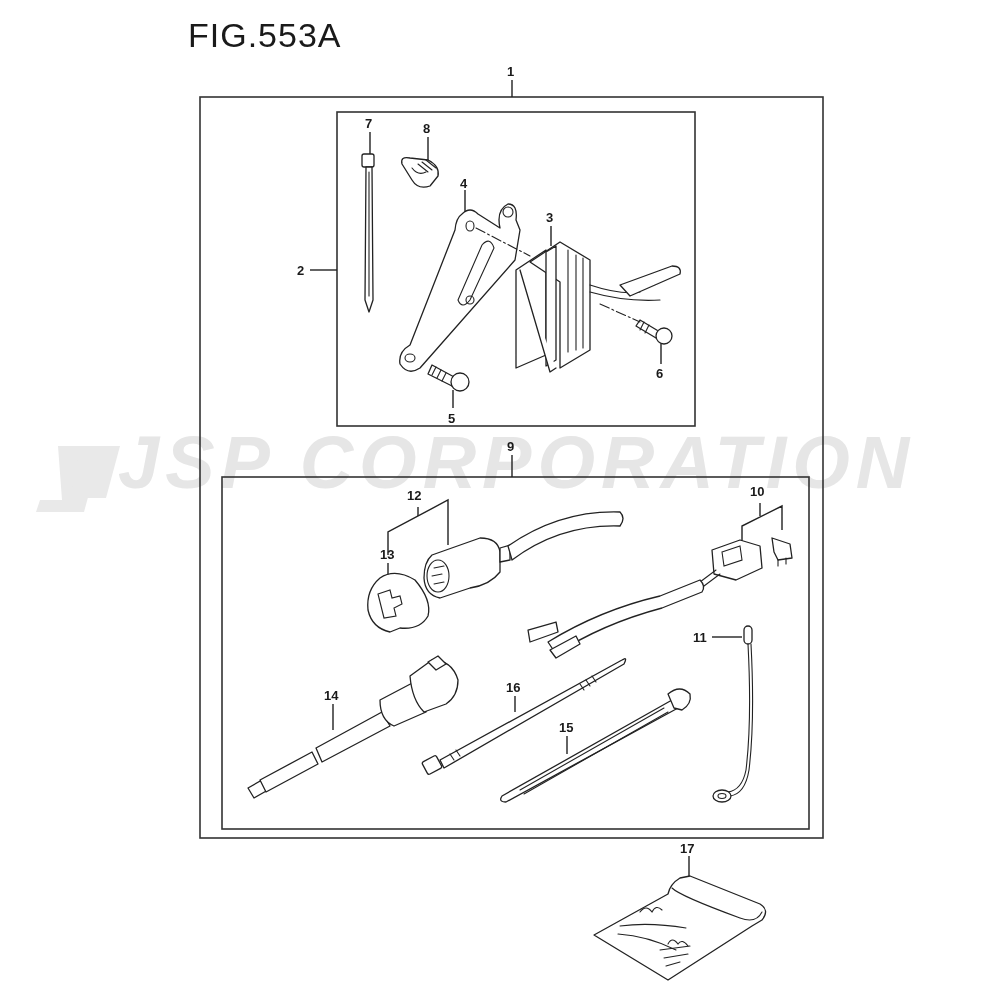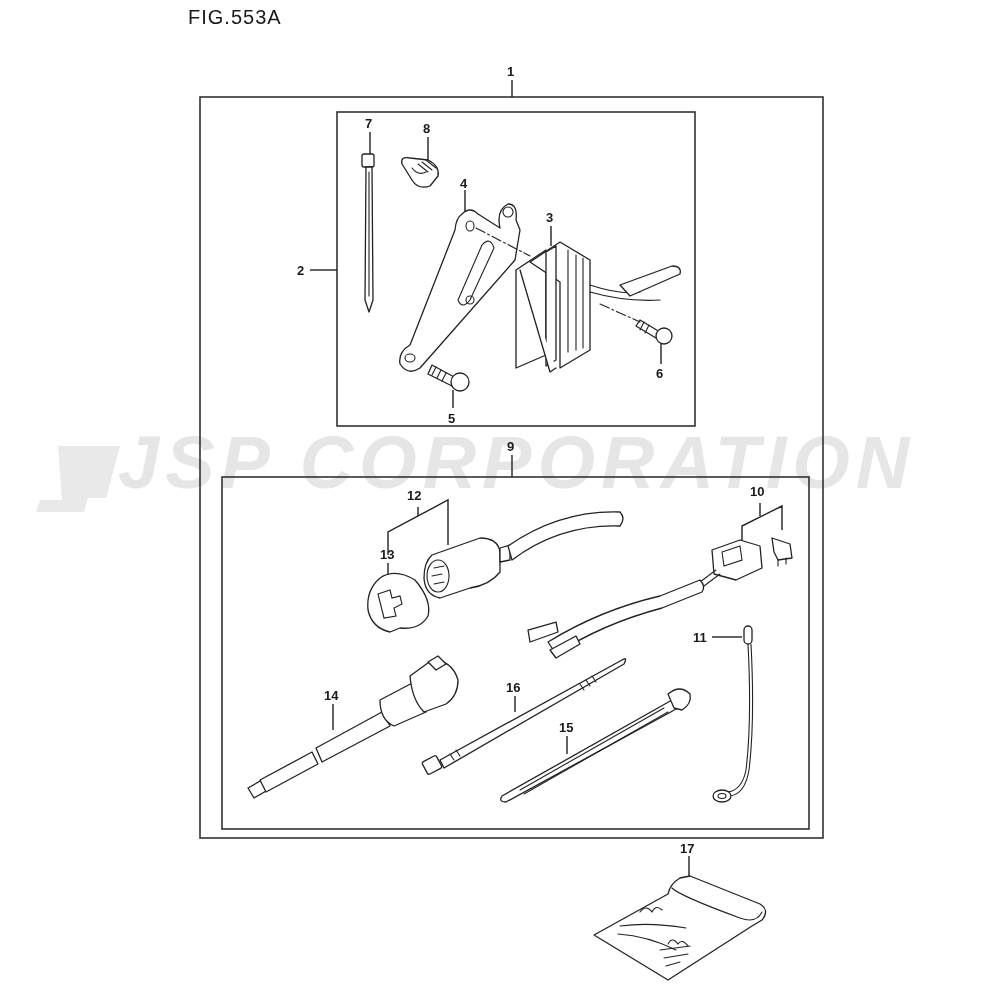--- a/index.html
+++ b/index.html
@@ -1,17 +1,17 @@
 <!DOCTYPE html>
 <html><head>
 <meta charset="utf-8">
 <style>
   html, body { margin:0; padding:0; background:#ffffff; }
   body { width:1000px; height:1000px; position:relative; overflow:hidden; font-family:"Liberation Sans", sans-serif; }
-  #fig-title { position:absolute; left:188px; top:6px; font-size:20px; color:#1a1a1a; letter-spacing:1px; font-family:"Liberation Sans", sans-serif;text-align:right; }
+  #fig-title { position:absolute; left:188px; top:16px; font-size:34px; color:#1a1a1a; letter-spacing:1px; font-family:"Liberation Sans", sans-serif;text-align:right; }
   #watermark { position:absolute; left:0; top:0; width:1000px; height:1000px; pointer-events:none; }
   #diagram { position:absolute; left:0; top:0; width:1000px; height:1000px; }
   .lbl { font-family:"Liberation Sans", sans-serif; font-weight:bold; font-size:13px; fill:#1a1a1a; }
   .ln { stroke:#222; stroke-width:1.4; fill:none; }
   .frame { stroke:#333; stroke-width:1.6; fill:none; }
   .part { stroke:#222; stroke-width:1.3; fill:#fff; stroke-linejoin:round; stroke-linecap:round; }
   .partn { stroke:#222; stroke-width:1.1; fill:none; stroke-linecap:round; }
   .wm { font-family:"Liberation Sans", sans-serif; font-weight:bold; font-style:italic; font-size:74px; fill:#e6e6e6; letter-spacing:6px; }
 </style>
 </head>

